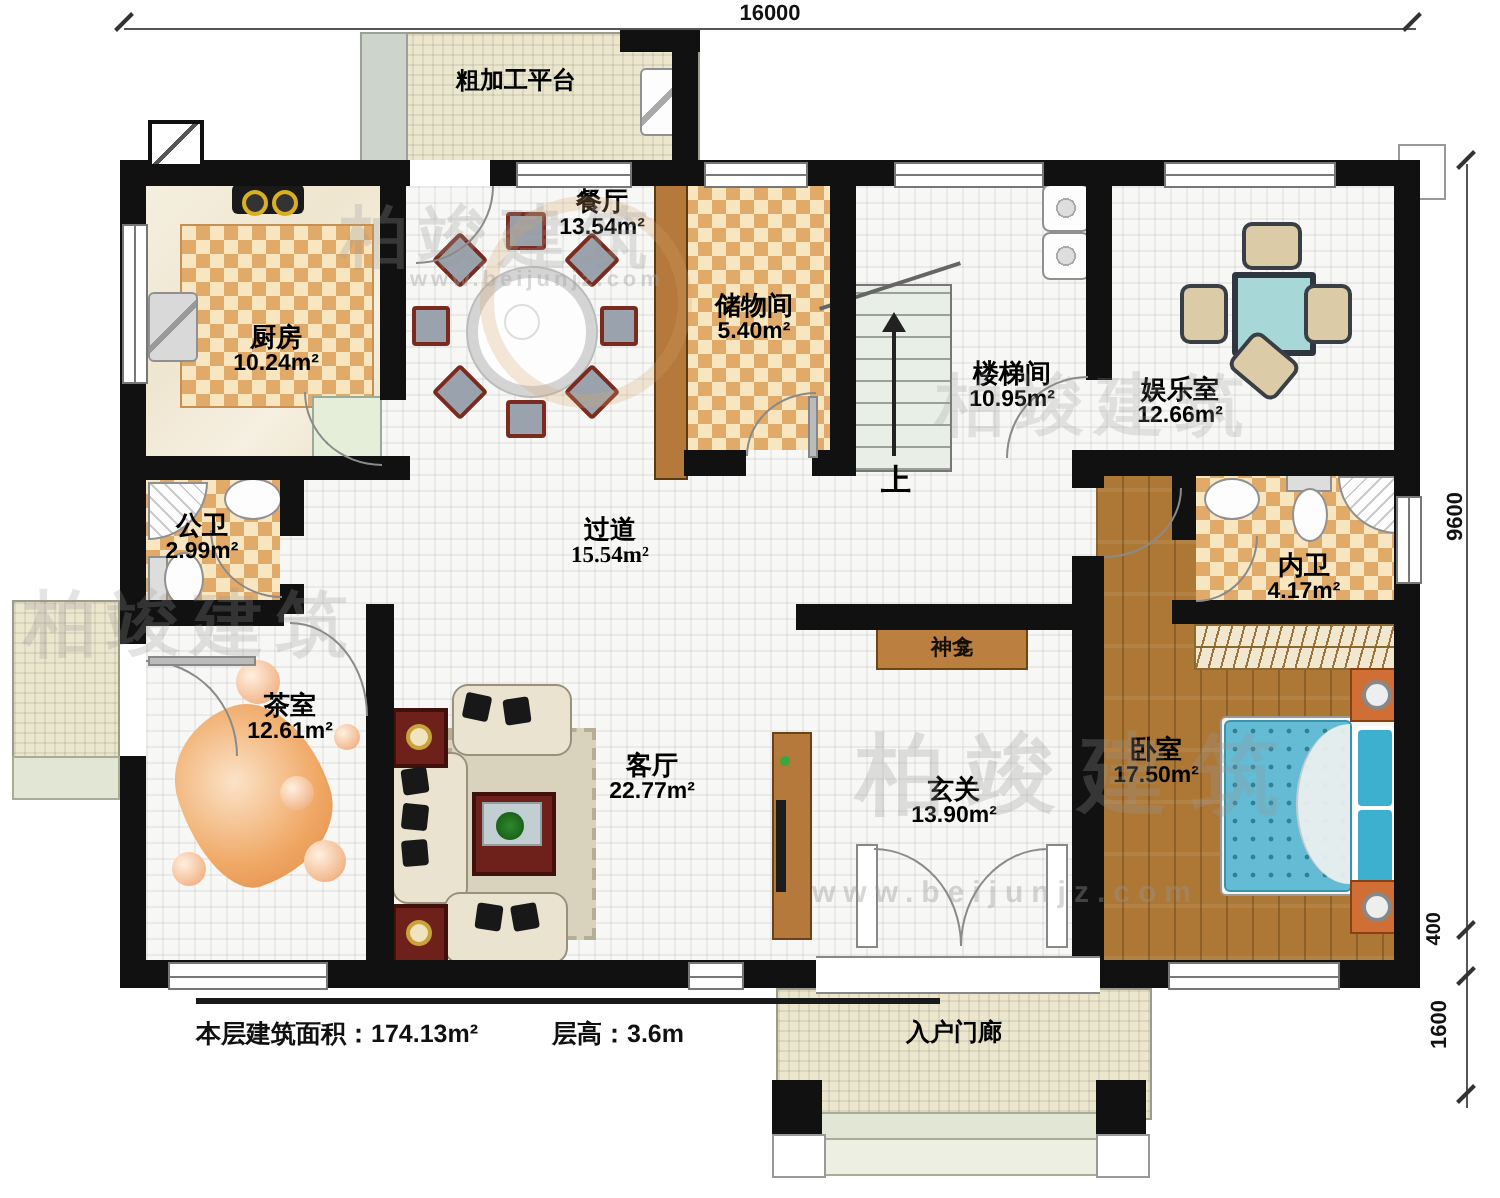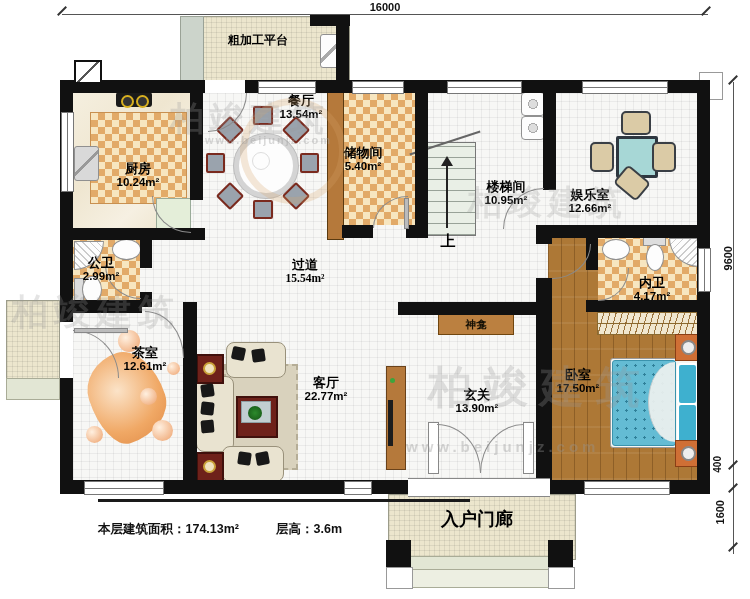--- a/index.html
+++ b/index.html
@@ -44,21 +44,21 @@
   .dimv{position:absolute;writing-mode:vertical-rl;transform:rotate(180deg);font-size:11px;font-weight:bold;color:#111;z-index:8;}
   .dimline{position:absolute;background:#555;z-index:8;}
   .tick{position:absolute;width:12px;height:2px;background:#333;transform:rotate(-45deg);z-index:8;}
   
   .wm{position:absolute;z-index:9;pointer-events:none;font-weight:bold;white-space:nowrap;}
   
   .tblock{position:absolute;left:98px;top:496px;z-index:8;color:#111;}
   .tb-title{font-size:29px;font-weight:bold;letter-spacing:3px;}
   .tb-scale{font-size:26px;font-weight:bold;margin-left:14px;letter-spacing:1px;}
   .tb-rule{width:372px;height:3px;background:#1a1a1a;margin-top:3px;}
-  .tb-stats{display:grid;grid-template-columns:178px auto;row-gap:4px;margin-top:19px;font-size:12.5px;font-weight:bold;}
+  .tb-stats{display:grid;grid-template-columns:178px auto;row-gap:4px;margin-top:7px;font-size:12.5px;font-weight:bold;}
 </style>
 </head>
 <body>
 
 <div class="canvas">
 
   <div class="dimline" style="left:62px;top:14px;width:646px;height:1px;"></div>
   <div class="tick" style="left:56px;top:10px;"></div>
   <div class="tick" style="left:700px;top:10px;"></div>
   <div class="dim" style="left:320px;top:1px;width:130px;">16000</div>
@@ -230,31 +230,31 @@
   <div class="arc r-br" style="left:552px;top:244px;width:38px;height:34px;"></div>
   <div class="arc r-br" style="left:598px;top:268px;width:30px;height:32px;"></div>
   <div class="leaf" style="left:428px;top:422px;width:9px;height:50px;background:#fff;"></div>
   <div class="leaf" style="left:523px;top:422px;width:9px;height:50px;background:#fff;"></div>
   <div class="arc r-tr" style="left:437px;top:424px;width:43px;height:48px;"></div>
   <div class="arc r-tl" style="left:480px;top:424px;width:43px;height:48px;"></div>
 
   <div class="rlabel small-label" style="left:258px;top:34px;font-size:12px;"><span>粗加工平台</span></div>
   <div class="rlabel" style="left:138px;top:162px;"><span>厨房</span><span class="area">10.24m²</span></div>
   <div class="rlabel" style="left:301px;top:94px;"><span>餐厅</span><span class="area">13.54m²</span></div>
-  <div class="rlabel" style="left:363px;top:146px;"><span>储物间</span><span class="area">5.40m²</span></div>
+  <div class="rlabel" style="left:377px;top:146px;"><span>储物间</span><span class="area">5.40m²</span></div>
   <div class="rlabel" style="left:506px;top:180px;"><span>楼梯间</span><span class="area">10.95m²</span></div>
   <div class="rlabel" style="left:590px;top:188px;"><span>娱乐室</span><span class="area">12.66m²</span></div>
   <div class="rlabel" style="left:101px;top:256px;"><span>公卫</span><span class="area">2.99m²</span></div>
   <div class="rlabel" style="left:305px;top:258px;font-family:Liberation Serif, serif;"><span>过道</span><span class="area">15.54m²</span></div>
   <div class="rlabel" style="left:652px;top:276px;"><span>内卫</span><span class="area">4.17m²</span></div>
   <div class="rlabel" style="left:145px;top:346px;"><span>茶室</span><span class="area">12.61m²</span></div>
   <div class="rlabel" style="left:326px;top:376px;"><span>客厅</span><span class="area">22.77m²</span></div>
   <div class="rlabel" style="left:477px;top:388px;"><span>玄关</span><span class="area">13.90m²</span></div>
   <div class="rlabel" style="left:578px;top:368px;"><span>卧室</span><span class="area">17.50m²</span></div>
-  <div class="rlabel" style="left:477px;top:510px;font-size:18px;"><span>入户门廊</span></div>
+  <div class="rlabel" style="left:477px;top:510px;font-size:12px;"><span>入户门廊</span></div>
   <div class="rlabel" style="left:448px;top:233px;font-size:15px;"><span>上</span></div>
 
   <div class="wm" style="left:240px;top:98px;width:92px;height:92px;border:7px solid rgba(215,165,105,.25);border-radius:50%;"></div>
   <div class="wm" style="left:170px;top:96px;font-size:34px;letter-spacing:6px;color:rgba(155,155,155,.28);">柏竣建筑</div>
   <div class="wm" style="left:205px;top:134px;font-size:11px;letter-spacing:2px;color:rgba(160,160,160,.40);">www.beijunjz.com</div>
   <div class="wm" style="left:468px;top:180px;font-size:34px;letter-spacing:6px;color:rgba(150,150,150,.24);">柏竣建筑</div>
   <div class="wm" style="left:12px;top:288px;font-size:36px;letter-spacing:6px;color:rgba(150,150,150,.26);">柏竣建筑</div>
   <div class="wm" style="left:428px;top:358px;font-size:44px;letter-spacing:12px;color:rgba(150,150,150,.28);">柏竣建筑</div>
   <div class="wm" style="left:406px;top:438px;font-size:15px;letter-spacing:4px;color:rgba(150,150,150,.38);">www.beijunjz.com</div>
 

